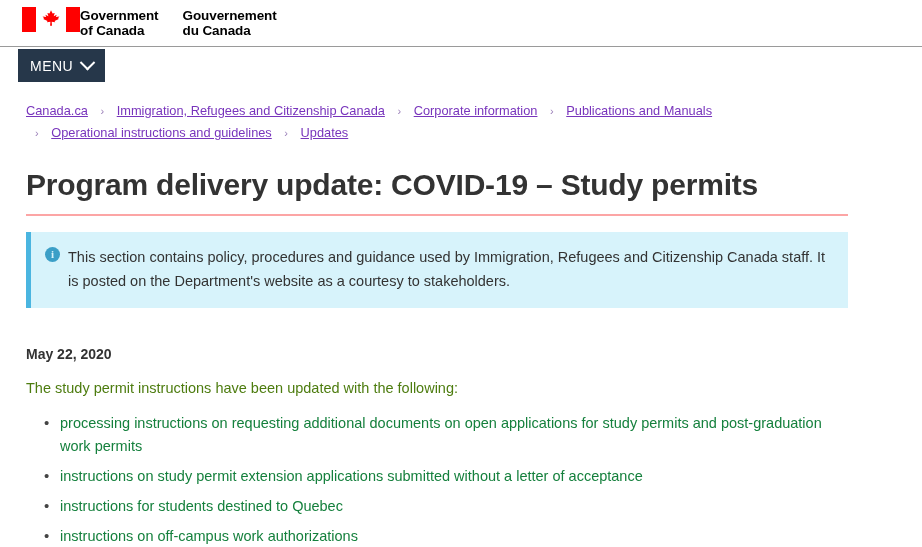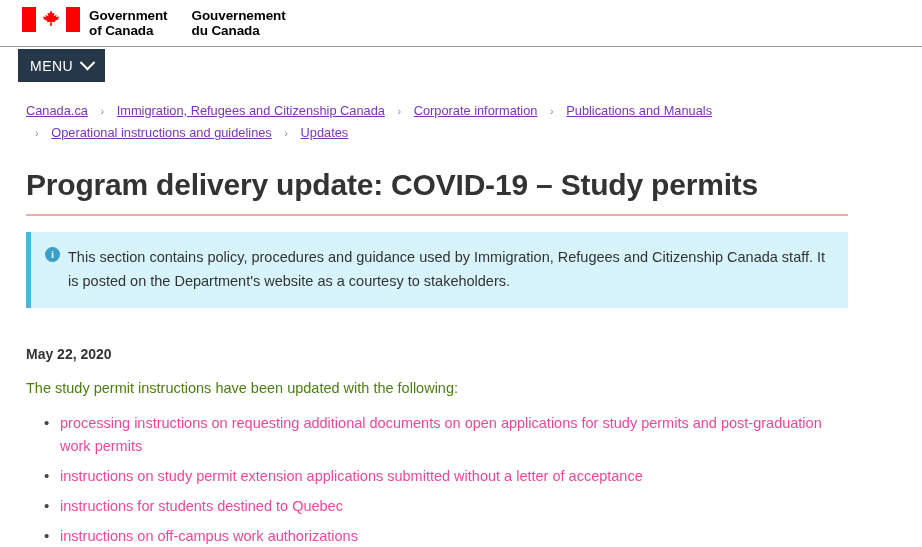--- a/index.html
+++ b/index.html
@@ -21,21 +21,21 @@
     position: relative;
     height: 48px;
     background: #ffffff;
   }
   .brand {
     position: absolute;
     left: 22px;
     top: 7px;
     display: flex;
     align-items: flex-start;
-    gap: 9px;
+    gap: 0;
   }
   .flag {
     width: 58px;
     height: 25px;
     position: relative;
     display: block;
   }
   .brand-words {
     display: flex;
     gap: 24px;
@@ -220,21 +220,21 @@
 
   ul.update-list {
     margin: 16px 0 0 0;
     padding-left: 34px;
     list-style: none;
   }
   ul.update-list li {
     position: relative;
     font-size: 14.5px;
     line-height: 23px;
-    color: #ec4899;
+    color: #15803d;
     margin-bottom: 7px;
     padding-right: 20px;
   }
   ul.update-list li::before {
     content: "\2022";
     position: absolute;
     left: -16px;
     top: -1px;
     color: #444444;
     font-size: 15px;

